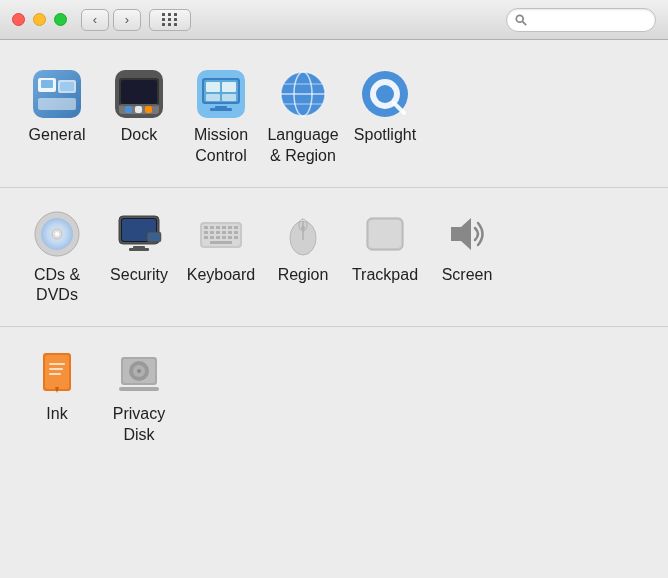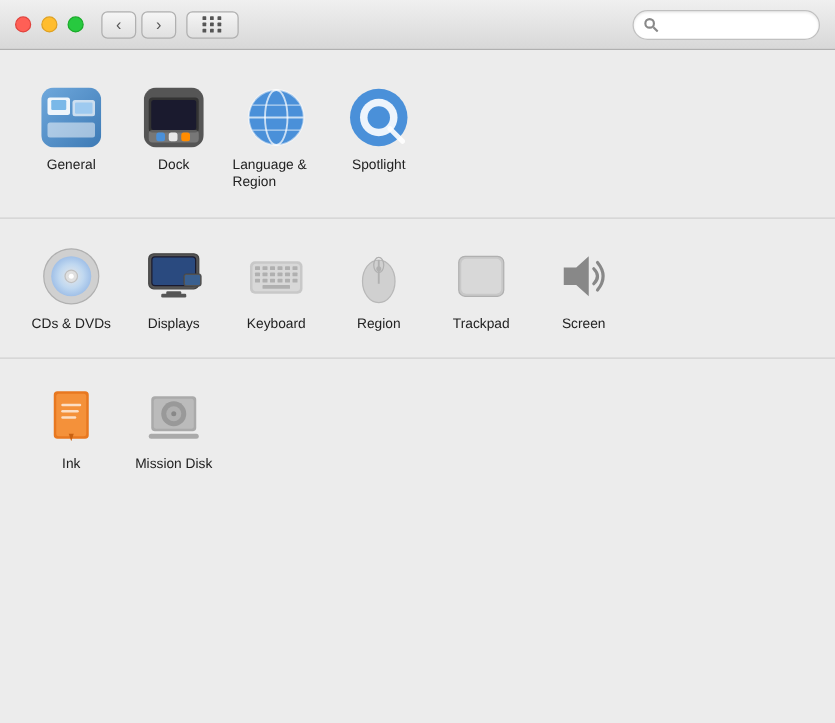--- a/index.html
+++ b/index.html
@@ -155,23 +155,23 @@
       width: 52px;
       height: 52px;
       display: flex;
       align-items: center;
       justify-content: center;
       margin-bottom: 5px;
       position: relative;
     }
 
     .pref-label {
-      font-size: 11px;
+      font-size: 16px;
       color: #222;
-      text-align: left;
+      text-align: center;
       line-height: 1.3;
       max-width: 78px;
     }
 
     
     .icon-svg {
       width: 48px;
       height: 48px;
     }
 
@@ -256,20 +256,39 @@
         <rect x="10" y="36" width="7" height="7" rx="2" fill="#4a90d9"></rect>
         <rect x="20" y="36" width="7" height="7" rx="2" fill="#e8e8e8"></rect>
         <rect x="30" y="36" width="7" height="7" rx="2" fill="#ff8c00"></rect>
       </svg>
           </div>
           <span class="pref-label">Dock</span>
         </div>
         <div class="pref-item">
           <div class="pref-icon">
             <svg viewBox="0 0 48 48" class="icon-svg">
+        <rect width="48" height="48" rx="10" fill="#7abfee"></rect>
+        <rect x="5" y="8" width="38" height="26" rx="3" fill="#3a7fc1"></rect>
+        <rect x="7" y="10" width="34" height="22" rx="2" fill="#5baad8"></rect>
+
+        <rect x="9" y="12" width="14" height="10" rx="1" fill="white" opacity="0.8"></rect>
+        <rect x="25" y="12" width="14" height="10" rx="1" fill="white" opacity="0.8"></rect>
+        <rect x="9" y="24" width="14" height="7" rx="1" fill="white" opacity="0.6"></rect>
+        <rect x="25" y="24" width="14" height="7" rx="1" fill="white" opacity="0.6"></rect>
+
+        <rect x="18" y="36" width="12" height="3" rx="1" fill="#3a7fc1"></rect>
+        <rect x="13" y="38" width="22" height="3" rx="1" fill="#3a7fc1"></rect>
+      </svg>
+          </div>
+          <span class="pref-label">Mission
+Control</span>
+        </div>
+        <div class="pref-item">
+          <div class="pref-icon">
+            <svg viewBox="0 0 48 48" class="icon-svg">
         <circle cx="24" cy="24" r="22" fill="#4a90d9"></circle>
         <ellipse cx="24" cy="24" rx="9" ry="22" fill="none" stroke="white" stroke-width="1.5" opacity="0.7"></ellipse>
         <line x1="2" y1="24" x2="46" y2="24" stroke="white" stroke-width="1.5" opacity="0.7"></line>
         <ellipse cx="24" cy="24" rx="22" ry="22" fill="none" stroke="white" stroke-width="1.5" opacity="0.5"></ellipse>
         <line x1="5" y1="14" x2="43" y2="14" stroke="white" stroke-width="1" opacity="0.6"></line>
         <line x1="5" y1="34" x2="43" y2="34" stroke="white" stroke-width="1" opacity="0.6"></line>
       </svg>
           </div>
           <span class="pref-label">Language
 &amp; Region</span>
@@ -313,21 +332,21 @@
         <rect x="4" y="6" width="40" height="28" rx="4" fill="#555" stroke="#444" stroke-width="1"></rect>
         <rect x="6" y="8" width="36" height="24" rx="3" fill="#1a1a2e"></rect>
         <rect x="7" y="9" width="34" height="22" rx="2" fill="#2a4a7f"></rect>
 
         <rect x="32" y="22" width="14" height="10" rx="2" fill="#555" stroke="#444" stroke-width="0.5"></rect>
         <rect x="33" y="23" width="12" height="8" rx="1" fill="#3a6090"></rect>
         <rect x="18" y="36" width="12" height="3" rx="1" fill="#555"></rect>
         <rect x="14" y="38" width="20" height="3" rx="1" fill="#555"></rect>
       </svg>
           </div>
-          <span class="pref-label">Displays</span>
+          <span class="pref-label">Security</span>
         </div>
         <div class="pref-item">
           <div class="pref-icon">
             <svg viewBox="0 0 48 48" class="icon-svg">
         <rect x="3" y="12" width="42" height="26" rx="4" fill="#c8c8c8"></rect>
         <rect x="5" y="14" width="38" height="22" rx="3" fill="#d8d8d8"></rect>
 
         <rect x="7" y="16" width="4" height="3" rx="0.5" fill="#b0b0b0"></rect>
         <rect x="13" y="16" width="4" height="3" rx="0.5" fill="#b0b0b0"></rect>
         <rect x="19" y="16" width="4" height="3" rx="0.5" fill="#b0b0b0"></rect>
@@ -407,18 +426,18 @@
             <svg viewBox="0 0 48 48" class="icon-svg">
         <rect x="6" y="8" width="36" height="28" rx="3" fill="#aaa"></rect>
         <rect x="8" y="10" width="32" height="24" rx="2" fill="#bbb"></rect>
 
         <ellipse cx="24" cy="22" rx="10" ry="10" fill="#999"></ellipse>
         <ellipse cx="24" cy="22" rx="6" ry="6" fill="#b0b0b0"></ellipse>
         <ellipse cx="24" cy="22" rx="2" ry="2" fill="#888"></ellipse>
         <rect x="4" y="38" width="40" height="4" rx="2" fill="#aaa"></rect>
       </svg>
           </div>
-          <span class="pref-label">Mission
+          <span class="pref-label">Privacy
 Disk</span>
         </div>
       </div>
     </div>
   </div>
 
 </body></html>

